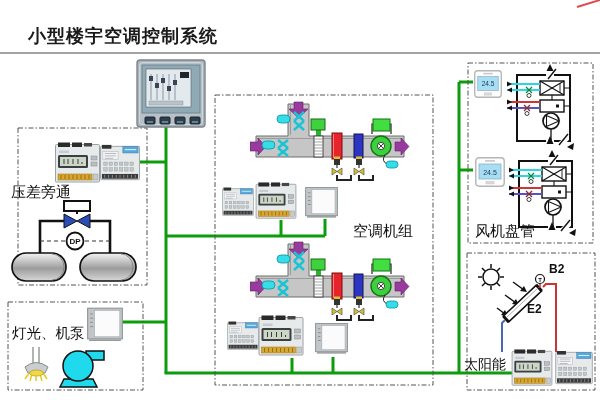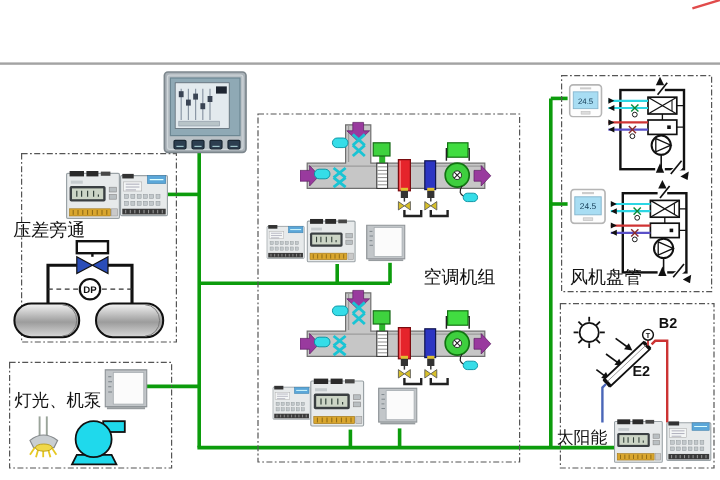--- a/index.html
+++ b/index.html
@@ -9,20 +9,21 @@
          font-family:"Liberation Serif","DejaVu Serif",serif;letter-spacing:1px;}
   .rule{position:absolute;left:0;right:0;top:52px;height:2px;background:#a3a3a3;}
   svg{position:absolute;left:0;top:0;}
   text.cjk{font-family:"Liberation Serif","DejaVu Serif",serif;fill:#111;}
   text.tag{font-family:"Liberation Sans",sans-serif;font-weight:bold;fill:#111;}
 </style>
 </head>
 <body>
 
 <div class="stage">
+  <div class="title">小型楼宇空调控制系统</div>
   <div class="rule"></div>
 
   <svg width="600" height="400" viewBox="0 0 600 400">
     <defs>
       <linearGradient id="tankG" x1="0" y1="0" x2="0" y2="1">
         <stop offset="0" stop-color="#f4f4f4"></stop>
           <stop offset="0.55" stop-color="#9c9c9c"></stop>
           <stop offset="1" stop-color="#d8d8d8"></stop>
       </linearGradient>
 

